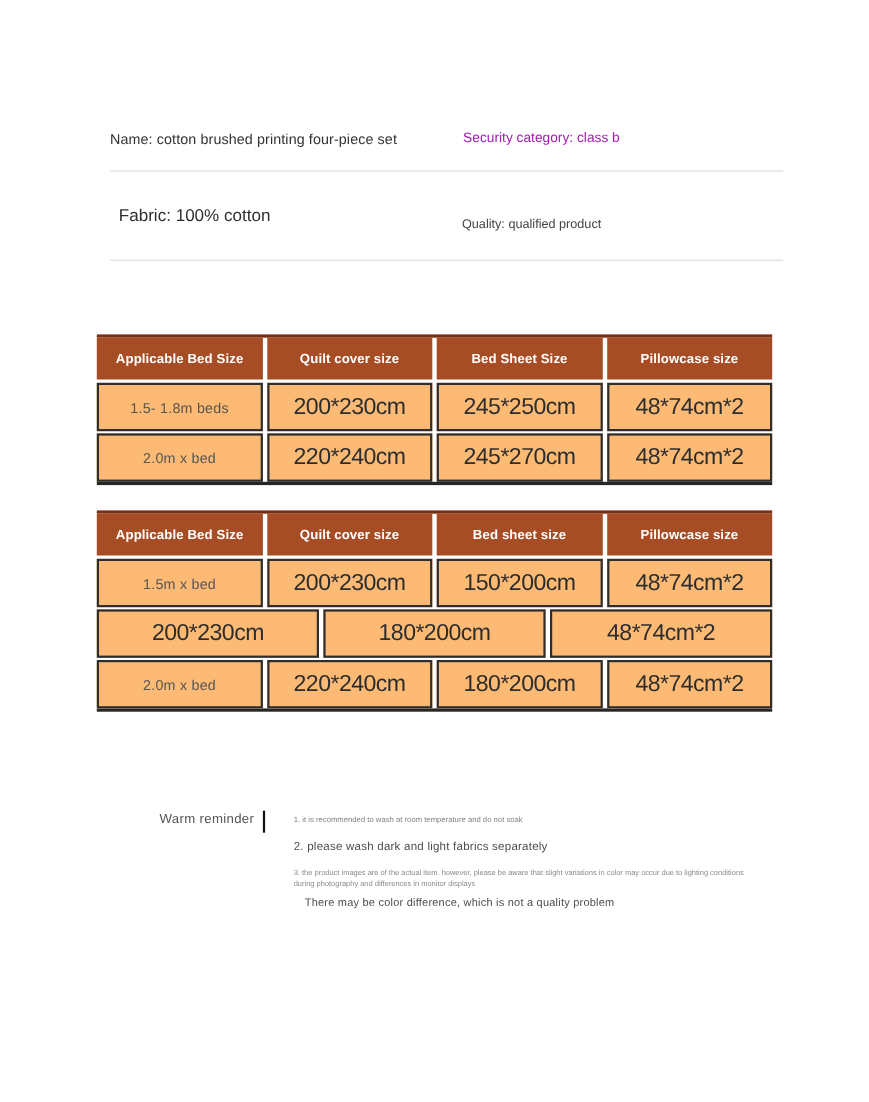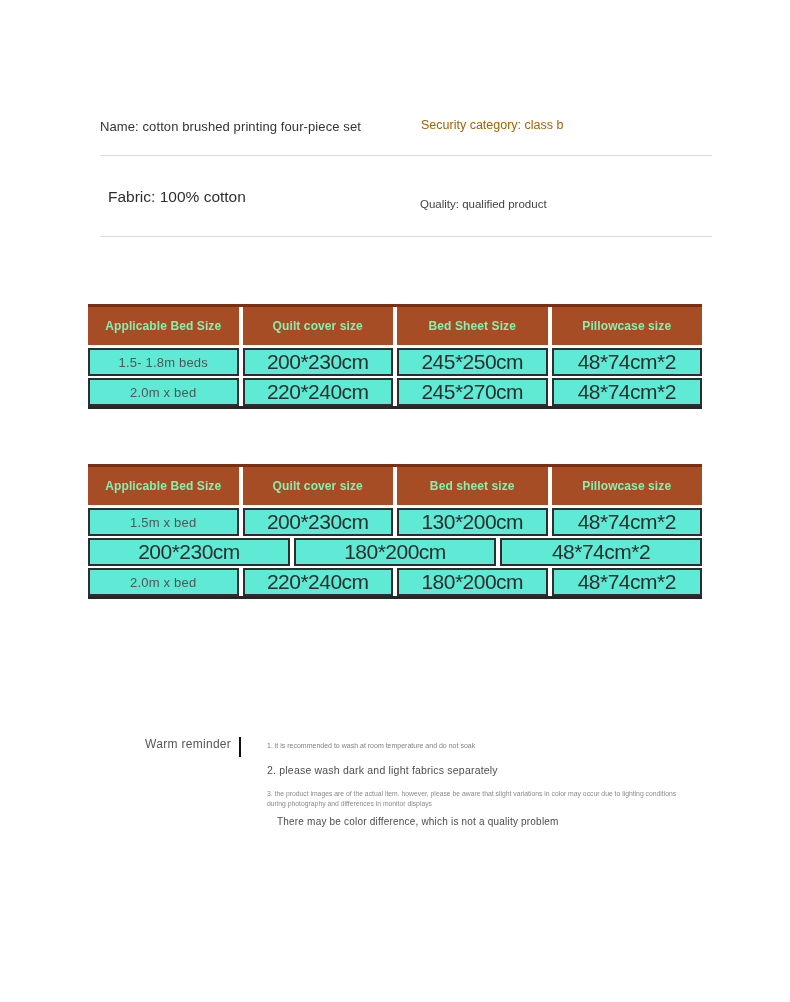--- a/index.html
+++ b/index.html
@@ -5,46 +5,46 @@
   * { margin:0; padding:0; box-sizing:border-box; }
   html,body { background:#ffffff; }
   body {
     width:790px; height:1002px; position:relative; overflow:hidden;
     font-family:"Liberation Sans", sans-serif; color:#333;
   }
   .abs { position:absolute; }
 
   
   .name-label   { left:100px; top:119px; font-size:13px;   color:#333; letter-spacing:0.1px; }
-  .security-label{ left:421px; top:118px; font-size:12.5px; color:#a16207; }
+  .security-label{ left:421px; top:118px; font-size:12.5px; color:#a21caf; }
   .fabric-label { left:108px; top:188px; font-size:15.5px; color:#2f2f2f; }
   .quality-label{ left:420px; top:198px; font-size:11.5px; color:#444; }
   .divider { left:100px; width:612px; height:1px; background:#dcdcdc; }
   .divider-1 { top:155px; }
   .divider-2 { top:236px; }
 
   
   .spec-table {
     left:88px; width:614px;
     border-top:3px solid #7a2f12;
     border-bottom:3px solid #262626;
     padding-bottom:0;
   }
   .table-1 { top:304px; }
   .table-2 { top:464px; }
   .thead { display:flex; gap:4px; }
   .th {
-    flex:1 1 0; height:38px; background:#a64d26; color:#86efac;
+    flex:1 1 0; height:38px; background:#a64d26; color:#ffffff;
     font-size:12px; font-weight:bold; letter-spacing:0.1px;
     display:flex; align-items:center; justify-content:center;
   }
   .trow { display:flex; gap:4px; margin-top:3px; }
   .trow + .trow { margin-top:2px; }
   .td {
-    flex:1 1 0; height:28px; background:#5eead4; border:2px solid #2e2e2e;
+    flex:1 1 0; height:44px; background:#fdba74; border:2px solid #2e2e2e;
     display:flex; align-items:center; justify-content:center;
   }
   .td-bed  { font-size:13px; color:#555; letter-spacing:0.2px; }
   .td-size { font-size:21px; color:#2d2d2d; letter-spacing:-0.5px; }
 
   
   .warm-title { left:145px; top:737px; font-size:12px; color:#555; letter-spacing:0.3px; }
   .warm-bar   { left:239px; top:737px; width:2px; height:20px; background:#111; }
   .note-1 { left:267px; top:742px; font-size:7px;   color:#818181; }
   .note-2 { left:267px; top:764px; font-size:10.5px; color:#4d4d4d; letter-spacing:0.2px; }
@@ -85,21 +85,21 @@
 <div class="abs spec-table table-2">
   <div class="thead">
     <div class="th">Applicable Bed Size</div>
     <div class="th">Quilt cover size</div>
     <div class="th">Bed sheet size</div>
     <div class="th">Pillowcase size</div>
   </div>
   <div class="trow">
     <div class="td td-bed">1.5m x bed</div>
     <div class="td td-size">200*230cm</div>
-    <div class="td td-size">130*200cm</div>
+    <div class="td td-size">150*200cm</div>
     <div class="td td-size">48*74cm*2</div>
   </div>
   <div class="trow">
     <div class="td td-size">200*230cm</div>
     <div class="td td-size">180*200cm</div>
     <div class="td td-size">48*74cm*2</div>
   </div>
   <div class="trow">
     <div class="td td-bed">2.0m x bed</div>
     <div class="td td-size">220*240cm</div>

